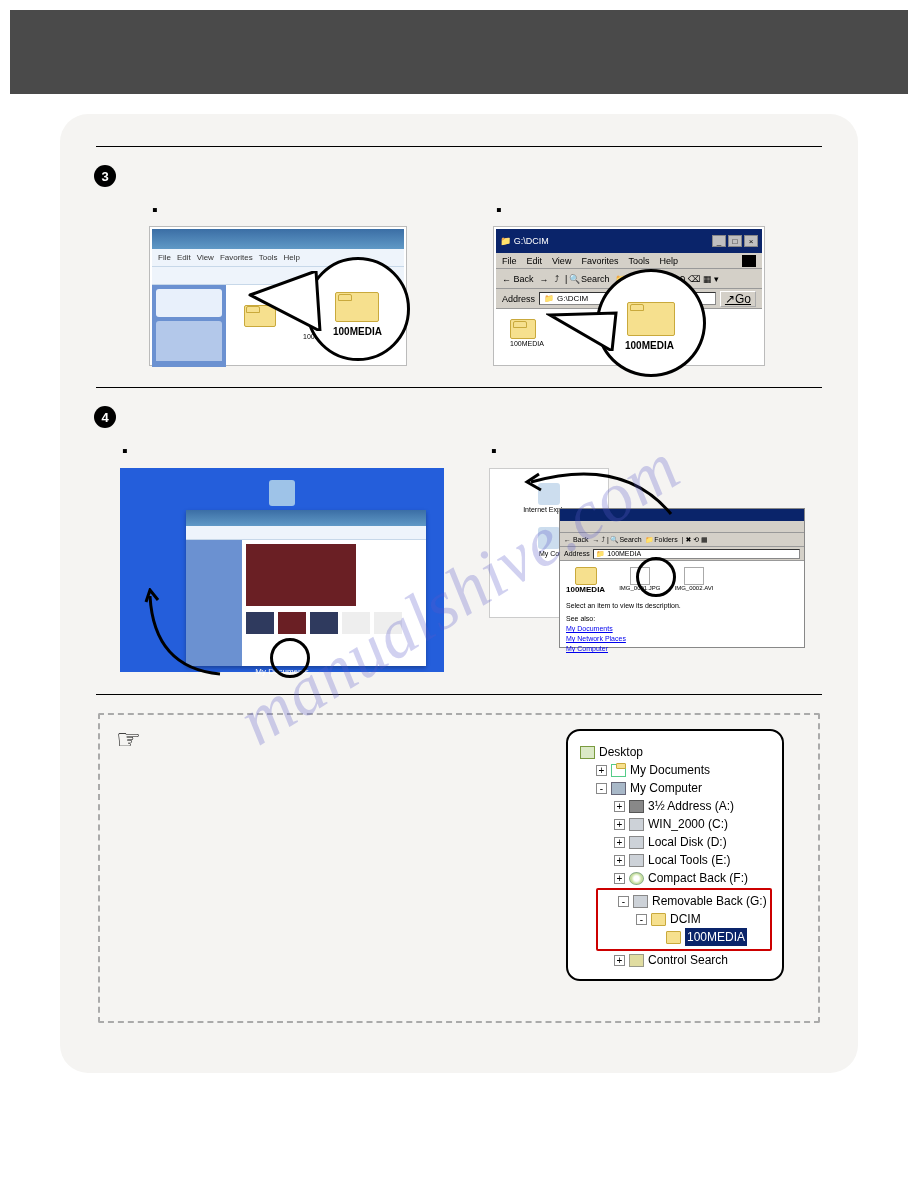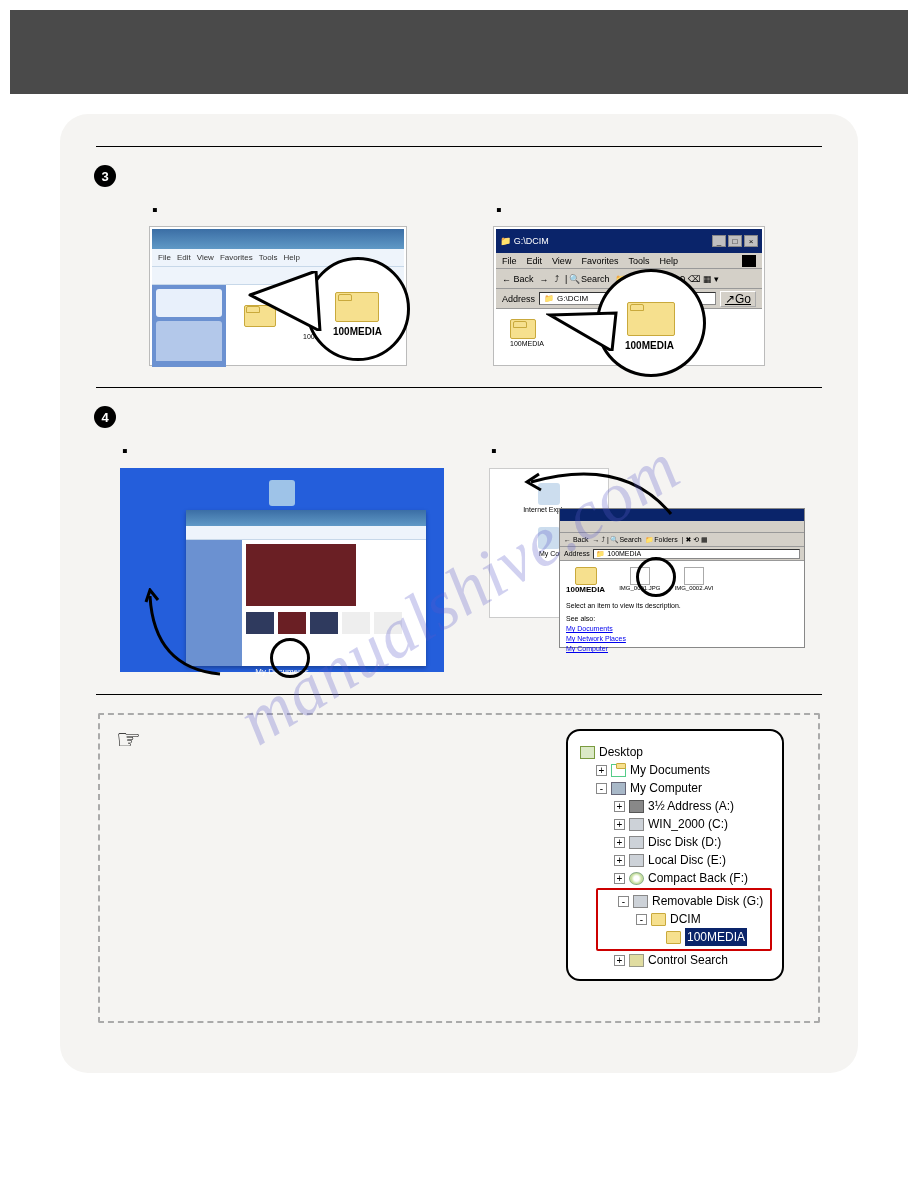--- a/index.html
+++ b/index.html
@@ -340,37 +340,37 @@
           <span>3½ Address (A:)</span>
         </div>
       <div class="row ind2">
           <span class="pm">+</span>
           <span class="ic ic-hd"></span>
           <span>WIN_2000 (C:)</span>
         </div>
       <div class="row ind2">
           <span class="pm">+</span>
           <span class="ic ic-hd"></span>
-          <span>Disc Disk (D:)</span>
+          <span>Local Disk (D:)</span>
         </div>
       <div class="row ind2">
           <span class="pm">+</span>
           <span class="ic ic-hd"></span>
-          <span>Local Disc (E:)</span>
+          <span>Local Tools (E:)</span>
         </div>
       <div class="row ind2">
           <span class="pm">+</span>
           <span class="ic ic-cd"></span>
           <span>Compact Back (F:)</span>
         </div>
       <div class="redbox">
         <div class="row" style="padding-left:18px;">
             <span class="pm">-</span>
             <span class="ic ic-rd"></span>
-            <span>Removable Disk (G:)</span>
+            <span>Removable Back (G:)</span>
           </div>
         <div class="row" style="padding-left:36px;">
             <span class="pm">-</span>
             <span class="ic ic-fld"></span>
             <span>DCIM</span>
           </div>
         <div class="row" style="padding-left:66px;">
             <span class="ic ic-fld"></span>
             <span class="sel">100MEDIA</span>
           </div>

